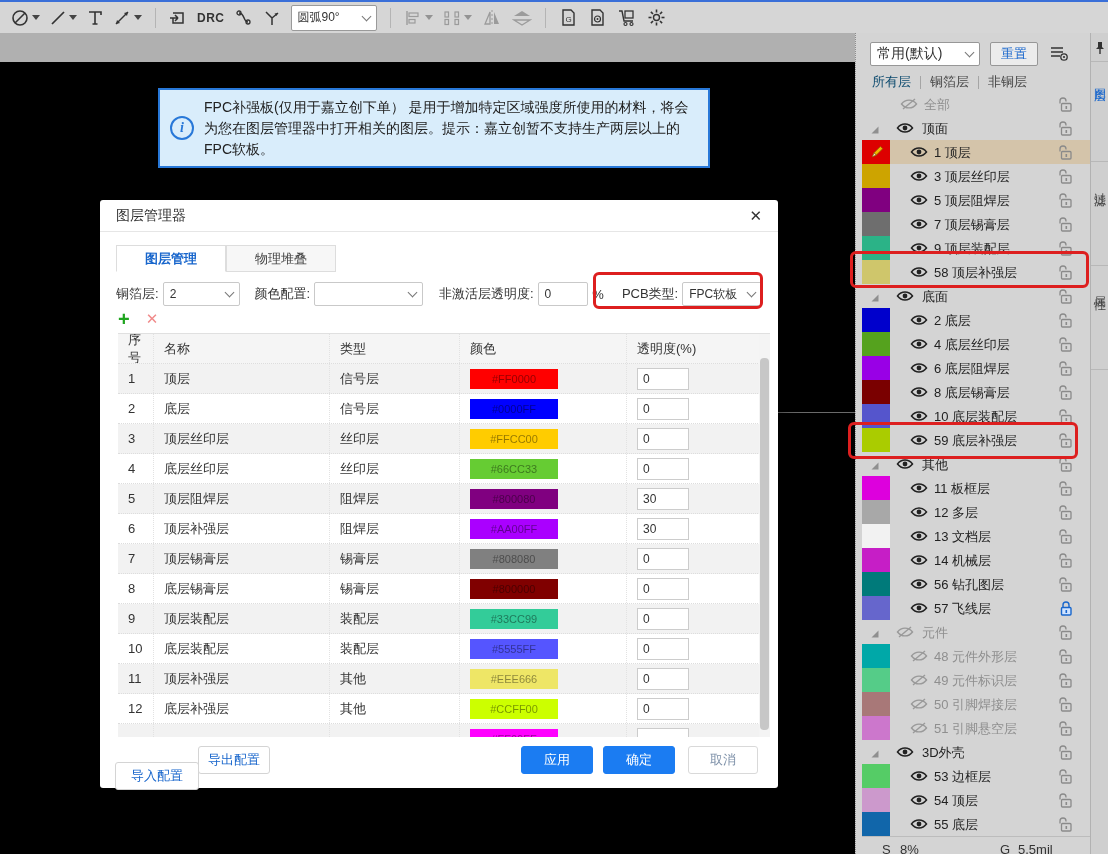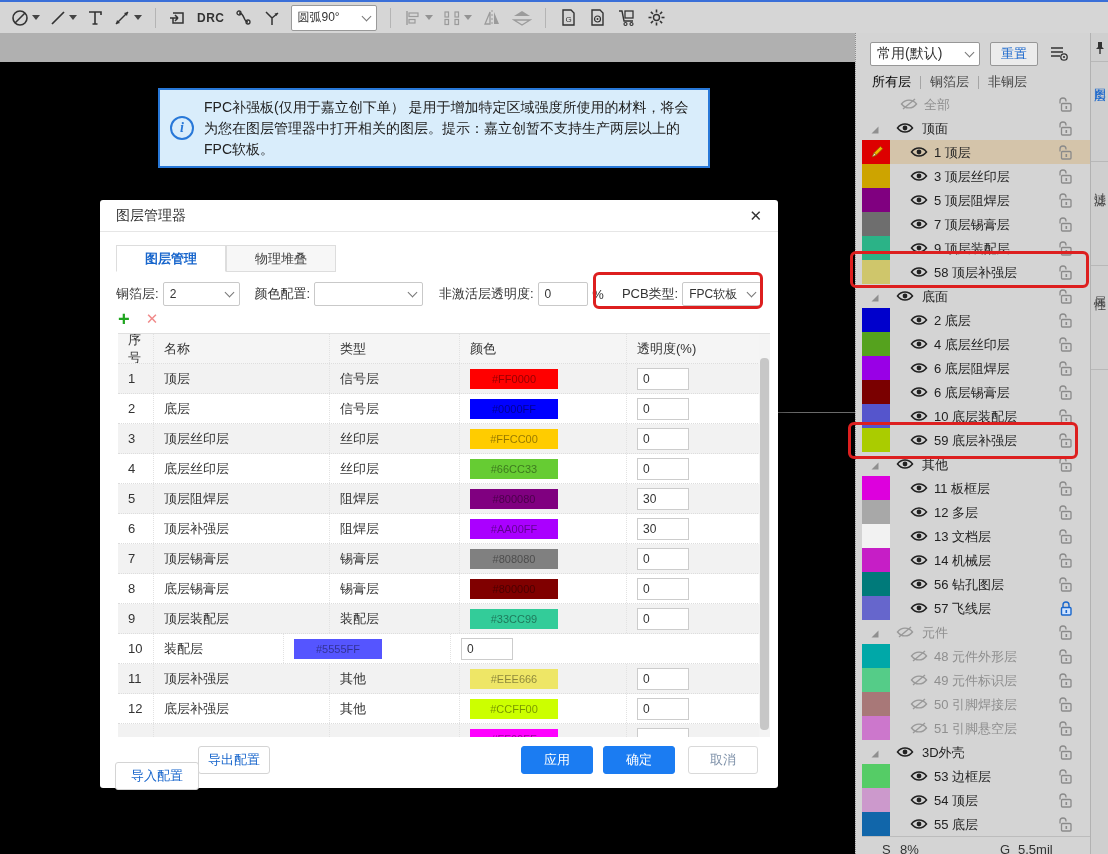--- a/index.html
+++ b/index.html
@@ -84,21 +84,21 @@
               border-left:1px dotted #8c8c8c; }
   .sidebar { position:absolute; left:862px; top:33px; width:228px; height:821px; background:#d4d4d4; overflow:hidden; }
   .sb-controls { position:absolute; left:8px; top:9px; display:flex; align-items:center; }
   .sb-select { width:110px; height:24px; background:#fff; border:1px solid #979797; border-radius:2px;
                display:flex; align-items:center; justify-content:space-between; padding:0 6px; font-size:14px; }
   .sb-reset { width:48px; height:24px; margin-left:10px; background:#ececec; border:1px solid #979797;
               border-radius:2px; color:#1866cc; font-size:13px; display:flex; align-items:center; justify-content:center; }
   .sb-layercfg { margin-left:10px; }
   .sb-tabs { position:absolute; left:10px; top:40px; display:flex; align-items:center; font-size:13px; }
   .sb-tab { color:#444; }
-  .sb-tab.active { color:#000000; }
+  .sb-tab.active { color:#0c4a6e; }
   .sb-tab-sep { width:1px; height:13px; background:#a5a5a5; margin:0 9px; }
   .sb-rows { position:absolute; left:0; top:59px; width:228px; }
   .lrow { position:relative; height:24px; display:flex; align-items:center; }
   .lrow.selected { background:#d4c4aa; }
   .lswatch { position:absolute; left:0; top:0; width:28px; height:24px; display:flex; align-items:center; justify-content:center; }
   .ltri { position:absolute; left:8px; top:7px; }
   .leye { position:absolute; left:48px; top:6px; }
   .leye.grp { left:34px; }
   .leye.all { left:38px; }
   .llabel { position:absolute; left:72px; top:4px; font-size:13px; color:#222; white-space:nowrap; }
@@ -399,20 +399,21 @@
             <div class="cell c-type">装配层</div>
             <div class="cell c-color">
               <div class="swatch" style="background: rgb(51, 204, 153);">#33CC99</div>
             </div>
             <div class="cell c-op">
               <input class="op-input" value="0" style="">
             </div>
           </div>
           <div class="t-row">
             <div class="cell c-seq">10</div>
+            <div class="cell c-name">底层装配层</div>
             <div class="cell c-type">装配层</div>
             <div class="cell c-color">
               <div class="swatch" style="background: rgb(85, 85, 255);">#5555FF</div>
             </div>
             <div class="cell c-op">
               <input class="op-input" value="0" style="">
             </div>
           </div>
           <div class="t-row">
             <div class="cell c-seq">11</div>
@@ -649,21 +650,21 @@
               <rect x="3.5" y="7.5" width="9.5" height="7.5" rx="1" fill="none" stroke="#8a8a8a" stroke-width="1.3"></rect>
               <rect x="7.5" y="10" width="1.6" height="3" fill="#8a8a8a"></rect>
             </svg></span>
         </div>
         <div class="lrow">
           <div class="lswatch" style="background: rgb(122, 0, 0);"></div>
           <span class="leye"><svg width="18" height="12" viewBox="0 0 18 12">
               <path d="M1.5 6 C5.5 0.8 12.5 0.8 16.5 6 C12.5 11.2 5.5 11.2 1.5 6 Z" fill="none" stroke="#222" stroke-width="1.5"></path>
               <circle cx="9" cy="6" r="2.4" fill="#222"></circle>
             </svg></span>
-          <span class="llabel">6 底层锡膏层</span>
+          <span class="llabel">8 底层锡膏层</span>
           <span class="llock"><svg width="16" height="17" viewBox="0 0 16 17">
               <path d="M3.2 7.5 V5 a3 3 0 0 1 6 0 V5.6" fill="none" stroke="#8a8a8a" stroke-width="1.3" transform="translate(-1.2,0)"></path>
               <rect x="3.5" y="7.5" width="9.5" height="7.5" rx="1" fill="none" stroke="#8a8a8a" stroke-width="1.3"></rect>
               <rect x="7.5" y="10" width="1.6" height="3" fill="#8a8a8a"></rect>
             </svg></span>
         </div>
         <div class="lrow">
           <div class="lswatch" style="background: rgb(85, 85, 204);"></div>
           <span class="leye"><svg width="18" height="12" viewBox="0 0 18 12">
               <path d="M1.5 6 C5.5 0.8 12.5 0.8 16.5 6 C12.5 11.2 5.5 11.2 1.5 6 Z" fill="none" stroke="#222" stroke-width="1.5"></path>

